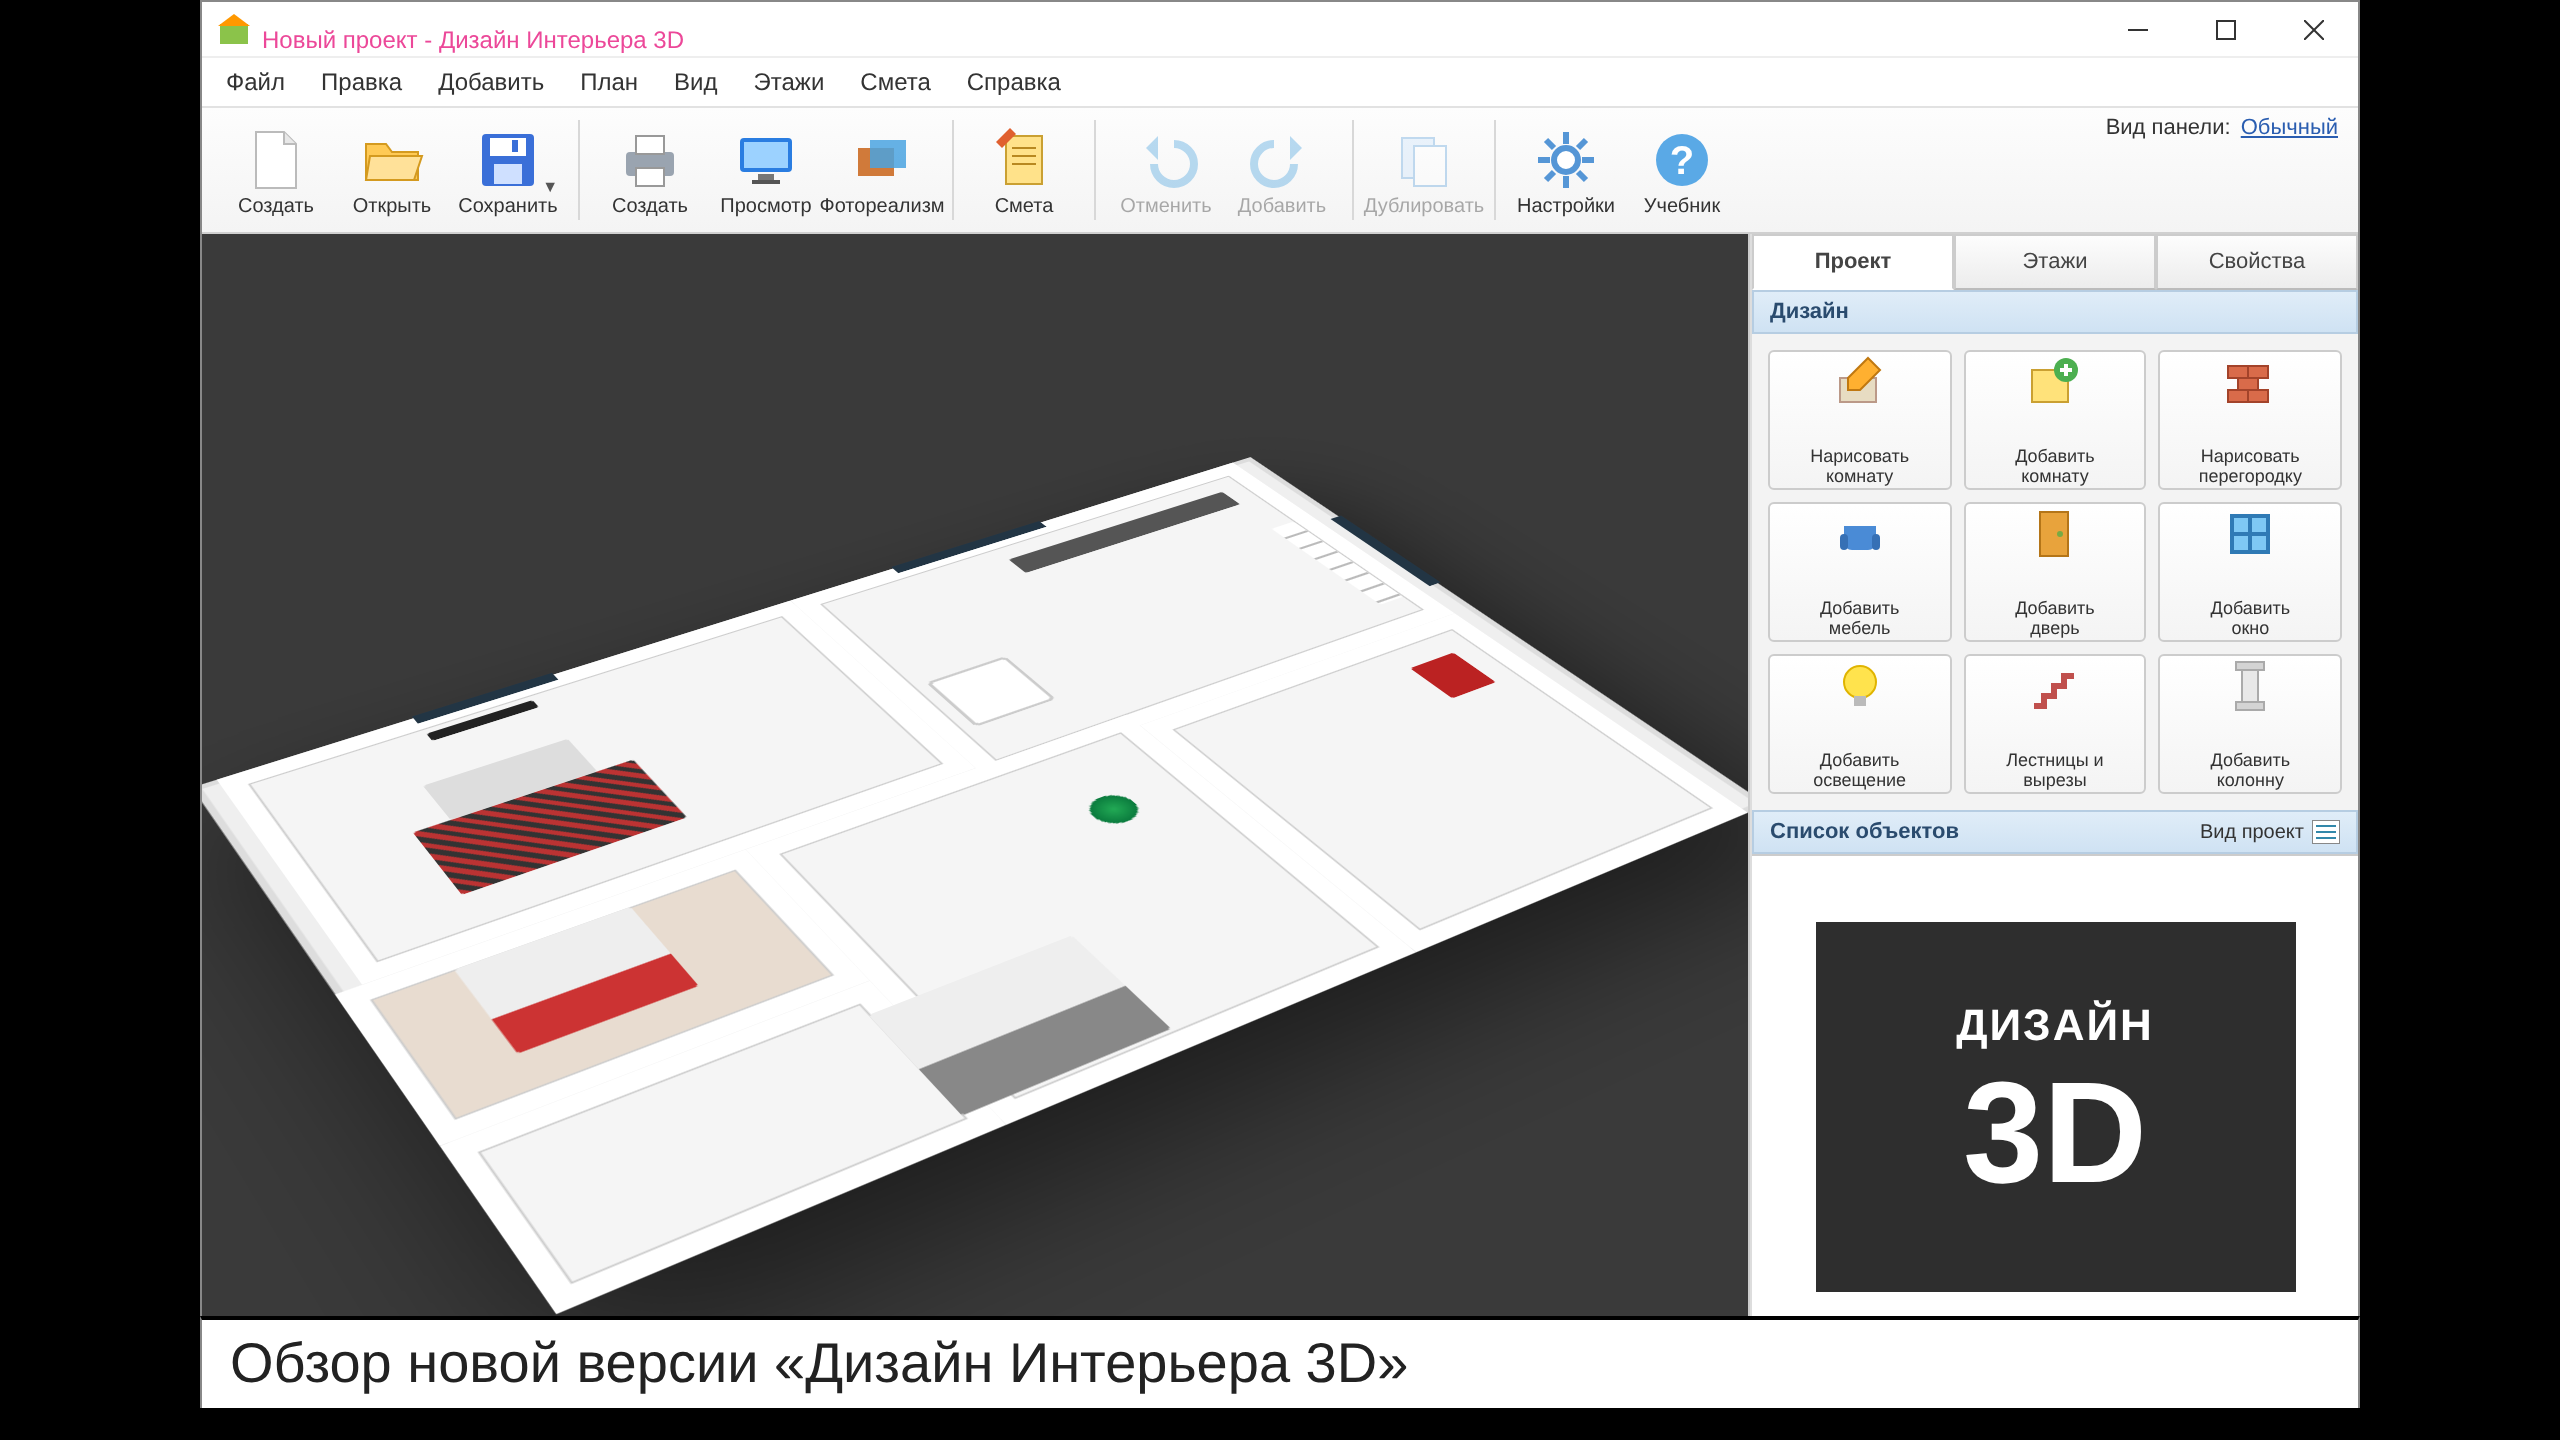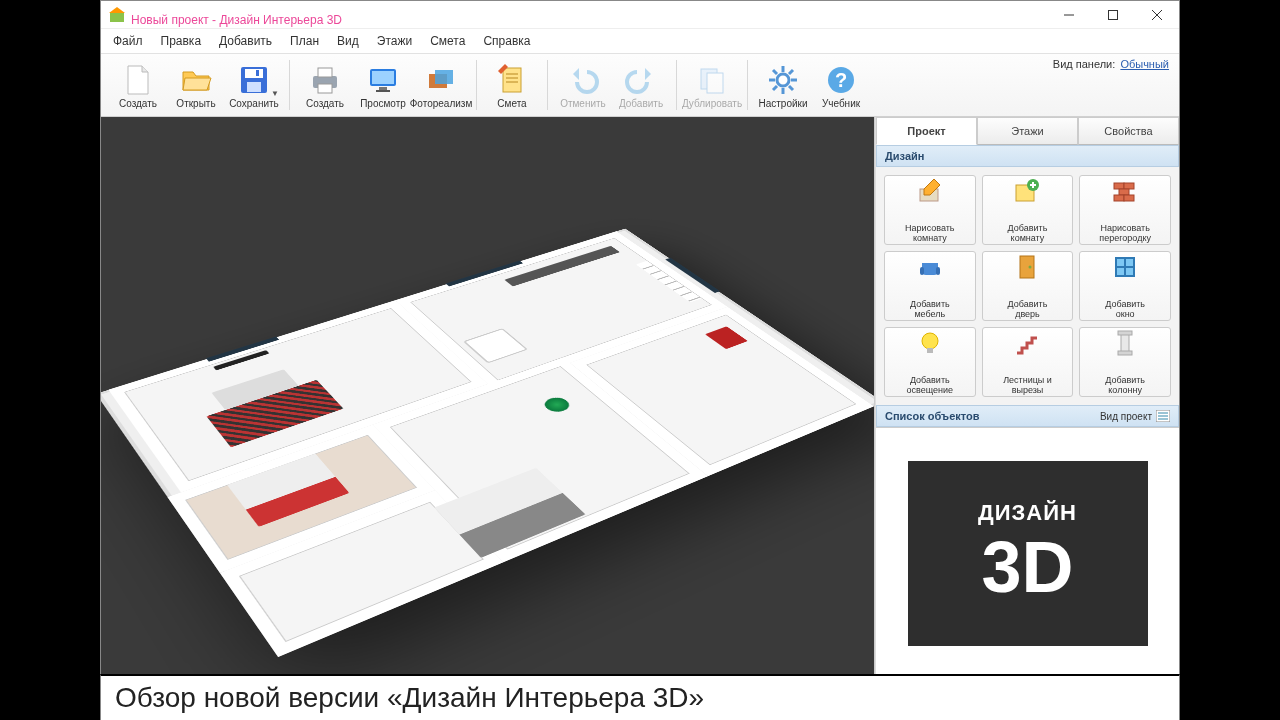--- a/index.html
+++ b/index.html
@@ -59,21 +59,21 @@
 .design-grid { display: grid; grid-template-columns: repeat(3, 1fr); gap: 6px; padding: 8px; background:#f3f3f3; }
 .design-btn { background: linear-gradient(#fff,#f4f4f4); border: 1px solid #ccc; border-radius: 3px; height: 70px; display: flex; flex-direction: column; align-items: center; justify-content: center; gap: 2px; cursor: pointer; padding: 2px; }
 .design-btn .icon { width: 28px; height: 28px; }
 .design-btn .lbl { font-size: 9px; text-align: center; line-height: 1.15; color: #333; white-space: pre-line; margin-top: 16px; }
 .object-list { flex: 1; background:#fff; margin:0; border-top:1px solid #ccc; display:flex; align-items:center; justify-content:center; }
 
 .promo { width: 240px; height: 185px; background:#2e2e2e; color:#fff; display:flex; flex-direction:column; align-items:center; justify-content:center; font-weight:700; margin:8px; text-align:center; }
 .promo .l1 { font-size: 22px; letter-spacing:1px; }
 .promo .l2 { font-size: 72px; font-weight:800; }
 
-.caption-bar { position:absolute; left:100px; bottom:0; width:1080px; background:#fff; color:#222; font-size:28px; padding:6px 14px; border-top:2px solid #000; border-left:1px solid #888; border-right:1px solid #888; }
+.caption-bar { position:absolute; left:100px; bottom:16px; width:1080px; background:#fff; color:#222; font-size:28px; padding:6px 14px; border-top:2px solid #000; border-left:1px solid #888; border-right:1px solid #888; }
 
 svg { display:block; }
 </style>
 </head>
 <body>
 
 <div class="outer">
 <div class="app-window">
 
   <div class="titlebar">

